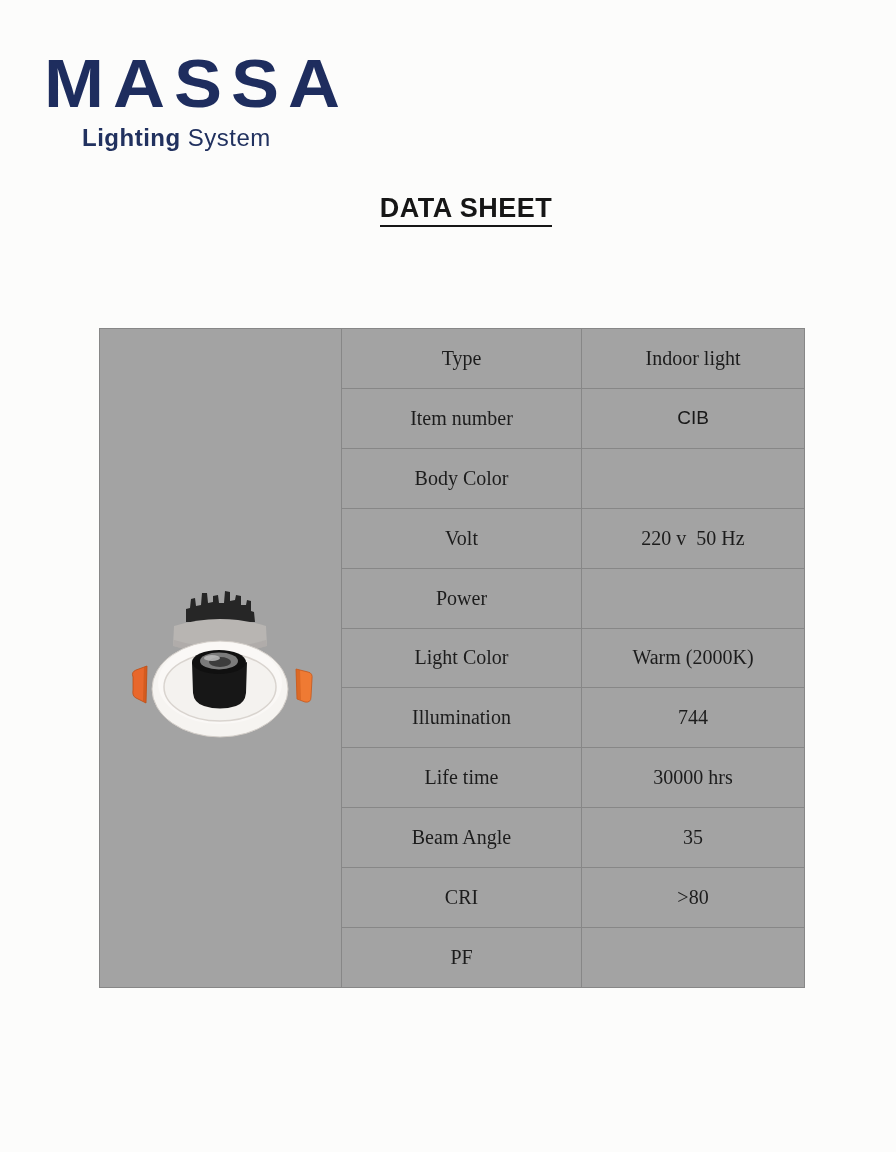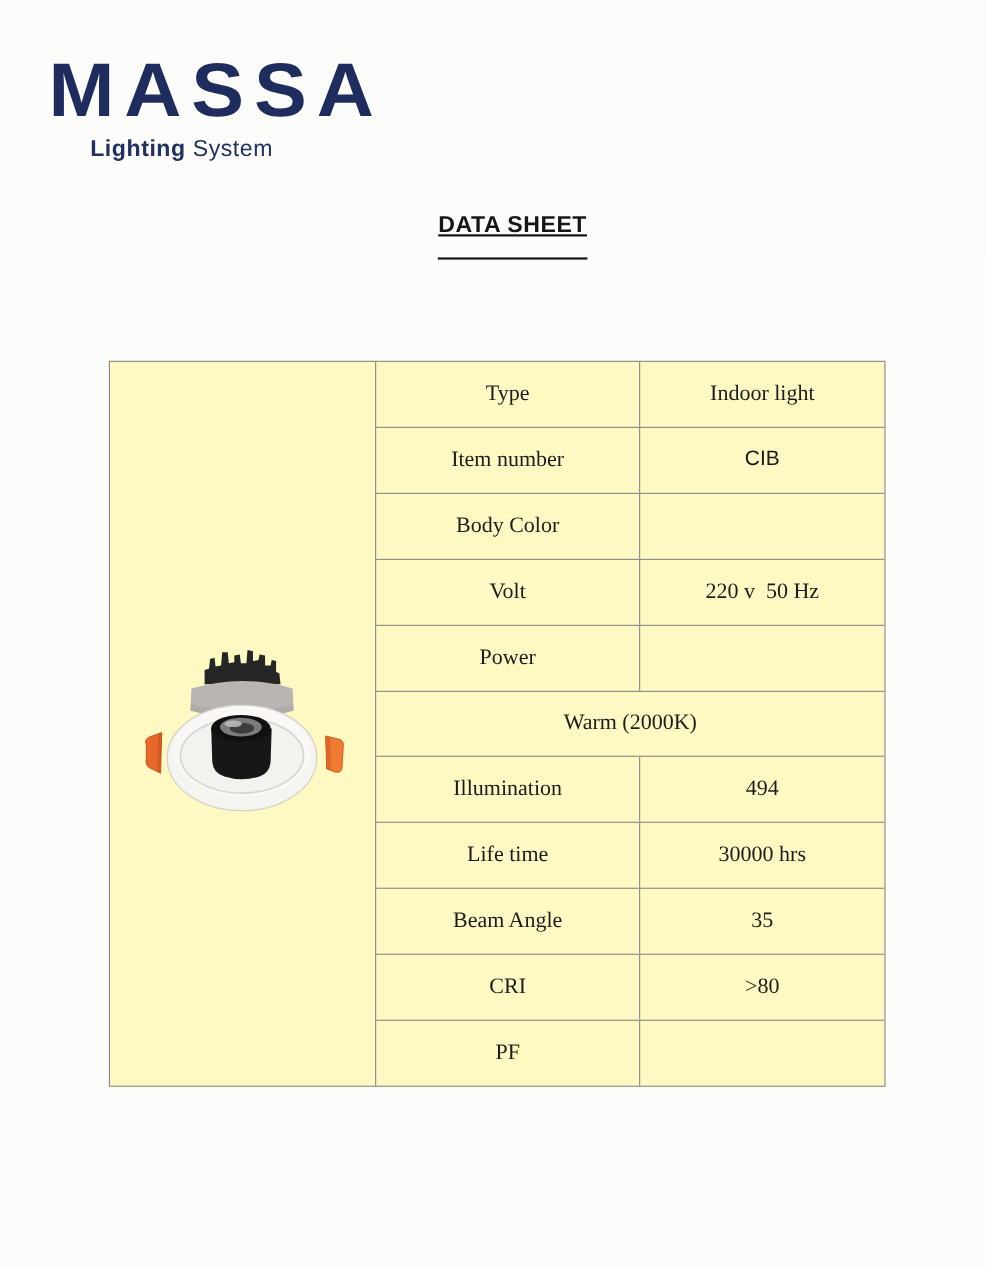--- a/index.html
+++ b/index.html
@@ -23,53 +23,52 @@
     font-size: 72px;
     line-height: 72px;
     letter-spacing: 9px;
     color: #1e2d5e;
     transform: scaleY(0.96);
     transform-origin: top left;
     white-space: nowrap;
   }
   .tagline {
     font-family: "Liberation Sans", sans-serif;
-    font-size: 21px;
+    font-size: 24px;
     color: #21315f;
     margin: 4px 0 0 38px;
     letter-spacing: 0.5px;
     white-space: nowrap;
   }
   .tagline .bold { font-weight: 700; }
 
   
   .title-wrap {
     position: absolute; left: 36px; right: 0; top: 193px;
     text-align: center;
   }
   .title {
     display: inline-block;
     font-family: "Liberation Sans", sans-serif;
     font-weight: 700;
-    font-size: 21px;
+    font-size: 27px;
     letter-spacing: 0.5px;
     color: #161616;
     border-bottom: 2.5px solid #161616;
-    padding-bottom: 17px;
-    text-decoration: underline;
+    padding-bottom: 1px;
   }
 
   
   .spec-table {
     position: absolute;
     left: 99px; top: 328px;
     width: 706px; height: 660px;
     border: 1.5px solid #878787;
     display: flex;
-    background: #fef9c3;
+    background: #a3a3a3;
   }
   .image-cell {
     width: 242px;
     border-right: 1.5px solid #878787;
     position: relative;
     flex: none;
   }
   .rows-col { flex: 1; display: flex; flex-direction: column; }
   .spec-row {
     flex: 1;
@@ -164,26 +163,27 @@
   <div class="spec-row">
     <div class="spec-label">Volt</div>
     <div class="spec-value">220 v  50 Hz</div>
   </div>
 
   <div class="spec-row">
     <div class="spec-label">Power</div>
   </div>
 
   <div class="spec-row">
+    <div class="spec-label">Light Color</div>
     <div class="spec-value">Warm (2000K)</div>
   </div>
 
   <div class="spec-row">
     <div class="spec-label">Illumination</div>
-    <div class="spec-value">494</div>
+    <div class="spec-value">744</div>
   </div>
 
   <div class="spec-row">
     <div class="spec-label">Life time</div>
     <div class="spec-value">30000 hrs</div>
   </div>
 
   <div class="spec-row">
     <div class="spec-label">Beam Angle</div>
     <div class="spec-value">35</div>

